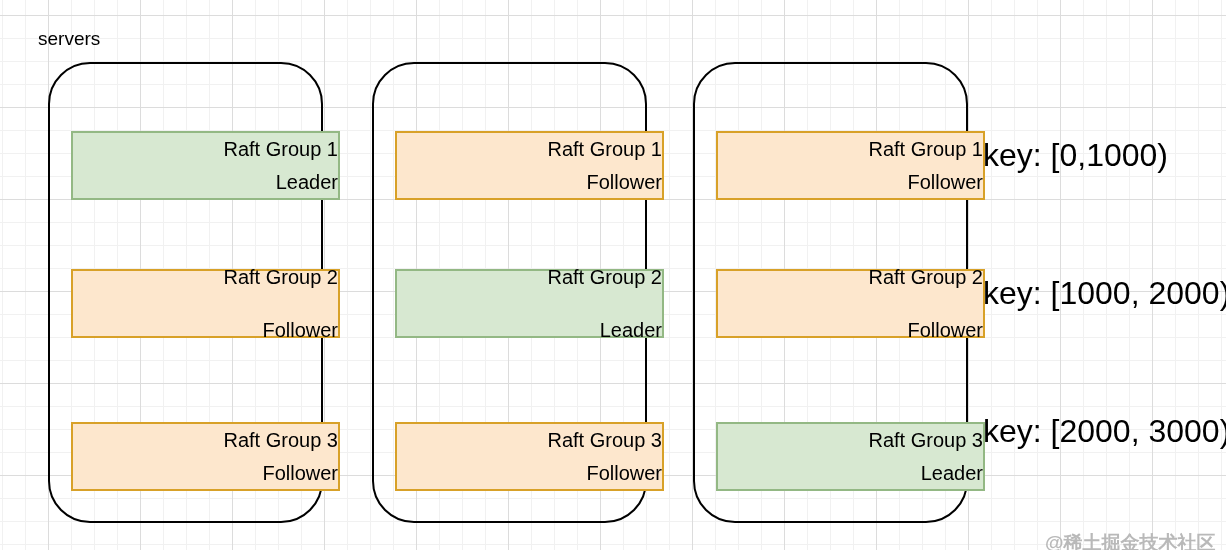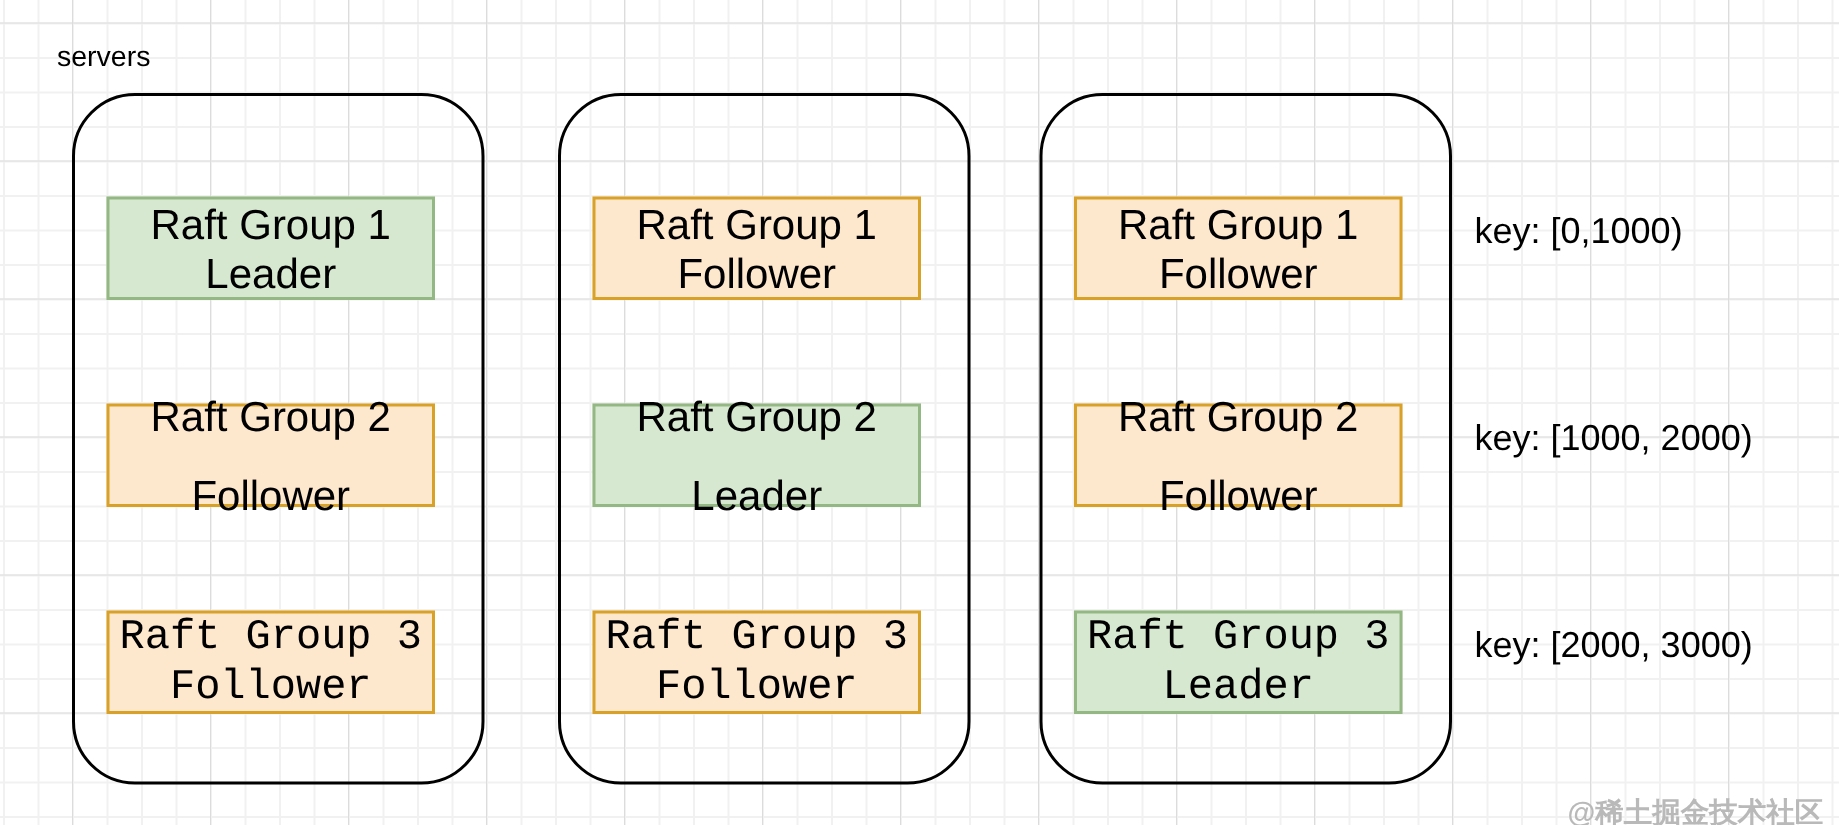--- a/index.html
+++ b/index.html
@@ -40,47 +40,47 @@
     border-radius: 42px;
     background: transparent;
     box-sizing: border-box;
   }
   .server-1 { left: 48px; }
   .server-2 { left: 372px; }
   .server-3 { left: 693px; }
   .group-box {
     position: absolute;
     left: 21px;
-    width: 219px;
+    width: 269px;
     height: 69px;
     border: 2px solid #000000;
     box-sizing: border-box;
     display: flex;
     flex-direction: column;
-    align-items: center;
+    align-items: flex-end;
     justify-content: center;
     text-align: center;
-    font-size: 28px;
+    font-size: 20px;
     line-height: 33px;
   }
   .group-box.leader {
     background: var(--leader_fill, #d7e8d1);
     border-color: var(--leader_border, #93b884);
   }
   .group-box.follower {
     background: var(--follower_fill, #fde7cd);
     border-color: var(--follower_border, #d8a128);
   }
   .row-1 { top: 67px; }
   .row-2 { top: 205px; gap: 20px; }
-  .row-3 { top: 343px; font-family: Liberation Mono, monospace; }
+  .row-3 { top: 358px; }
   .key-label {
     position: absolute;
     left: 983px;
-    font-size: 24px;
+    font-size: 32px;
     line-height: 26px;
     white-space: nowrap;
     color: #000000;
   }
   .key-1 { top: 142px; }
   .key-2 { top: 280px; }
   .key-3 { top: 418px; }
   .watermark {
     position: absolute;
     left: 1045px;

